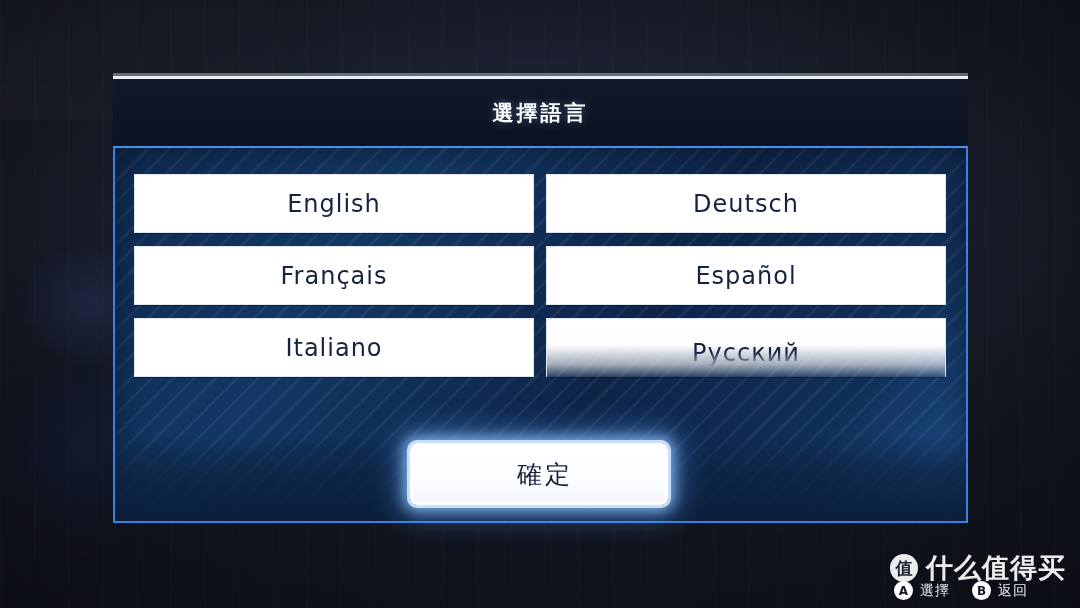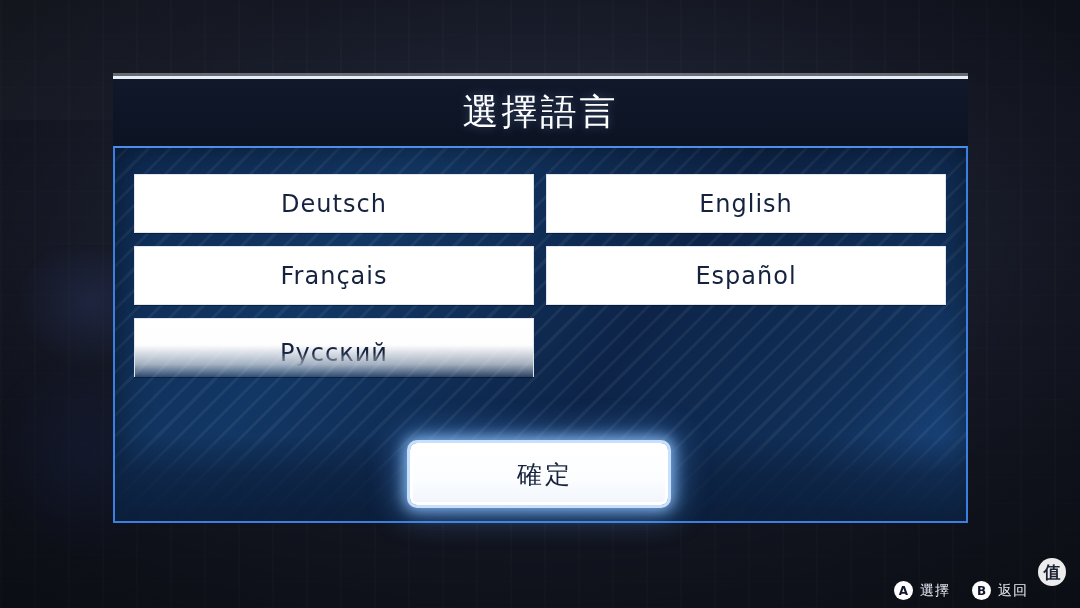--- a/index.html
+++ b/index.html
@@ -59,24 +59,24 @@
     background:linear-gradient(180deg, #11182a 0%, #0e1526 55%, #0c1322 100%);
     border-top:3px solid #e8eef8;
     display:flex; align-items:center; justify-content:center;
   }
   #dialog-header::after{
     content:""; position:absolute; left:0; right:0; top:-6px; height:3px;
     background:rgba(255,255,255,.35);
   }
   #dialog-title{
     color:#ffffff;
-    font-size:36px;
+    font-size:21px;
     letter-spacing:3px;
     text-shadow:0 0 10px rgba(150,190,255,.35);
-    font-weight:400;
+    font-weight:700;
   }
 
   #dialog-body{
     position:relative;
     height:377px;
     border:2px solid #3b7fe0;
     border-top:2px solid #4f8ee8;
     background:
       repeating-linear-gradient(-45deg,
         rgba(255,255,255,.055) 0 3px,
@@ -196,30 +196,33 @@
 
   <div id="dialog">
 
     <div id="dialog-header">
       <div id="dialog-title">選擇語言</div>
     </div>
 
     <div id="dialog-body">
       <div id="lang-grid">
           <div class="lang-button">
+            <span class="lang-label">English</span>
+          </div>
+          <div class="lang-button">
             <span class="lang-label">Deutsch</span>
           </div>
           <div class="lang-button">
-            <span class="lang-label">English</span>
-          </div>
-          <div class="lang-button">
             <span class="lang-label">Français</span>
           </div>
           <div class="lang-button">
             <span class="lang-label">Español</span>
+          </div>
+          <div class="lang-button">
+            <span class="lang-label">Italiano</span>
           </div>
           <div class="lang-button faded">
             <span class="lang-label">Русский</span>
           </div>
         </div>
       <div id="list-fade"></div>
     </div>
 
     <div id="confirm-button">
       <span>確定</span>
@@ -233,15 +236,16 @@
         <div class="hint-label">選擇</div>
       </div>
       <div class="hint">
         <div class="hint-glyph">B</div>
         <div class="hint-label">返回</div>
       </div>
     </div>
 
   <div id="watermark">
     <div id="watermark-mark">值</div>
+    <div id="watermark-text">什么值得买</div>
   </div>
 
 </div>
 
 </body></html>

